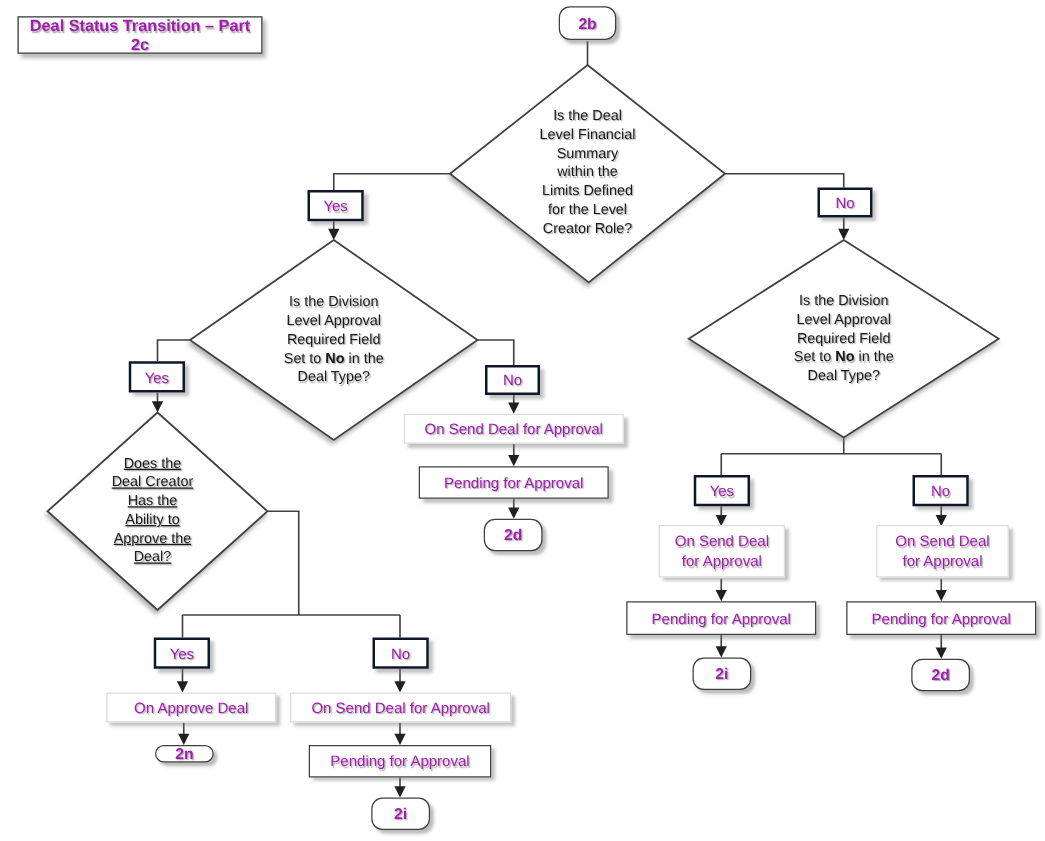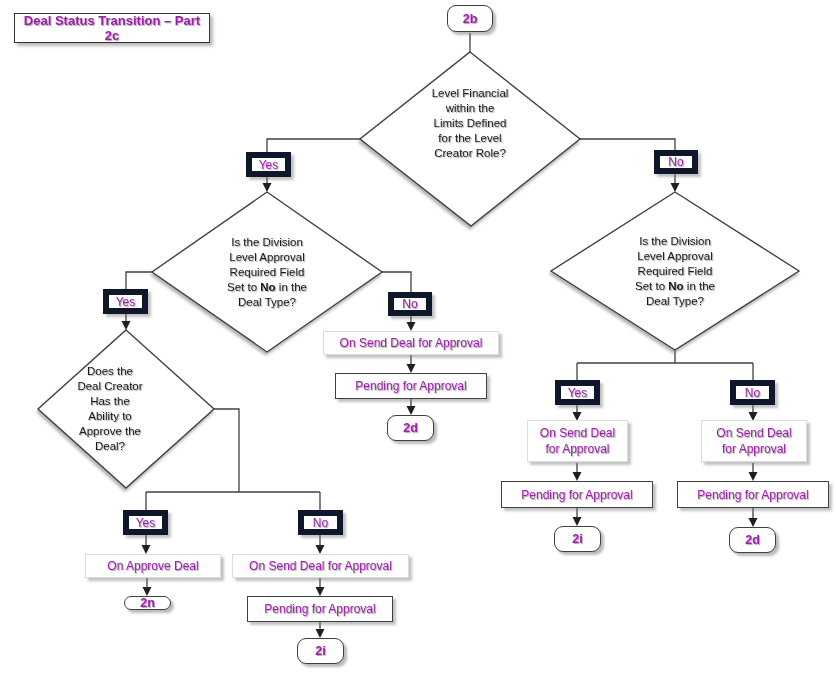--- a/index.html
+++ b/index.html
@@ -8,21 +8,21 @@
     font-family:"Liberation Sans", sans-serif;color:#1a1a1a;overflow:hidden;
   }
   .wires{position:absolute;left:0;top:0;}
   .node{
     position:absolute;display:flex;align-items:center;justify-content:center;
     background:#ffffff;text-align:center;color:#a21caf;
     text-shadow:1px 1px 1px rgba(140,140,140,.75);
     box-sizing:border-box;
   }
   .lbl{
-    border:6px solid #0f172a;font-size:12px;
+    border:2px solid #0f172a;font-size:12px;
     box-shadow:3px 3px 2.5px rgba(120,120,120,.45);
   }
   .action{
     border:1px solid #dcdcdc;font-size:12px;
     box-shadow:3px 3px 2.5px rgba(120,120,120,.45);
   }
   .status{
     border:1.6px solid #404040;font-size:12px;
     box-shadow:3px 3px 2.5px rgba(120,120,120,.45);
   }
@@ -103,21 +103,23 @@
       <polygon points="267,192 382,272 267,352 152,272"></polygon>
       <polygon points="675,192 799,271 675,350 551,271"></polygon>
       <polygon points="126,330 214,409 126,488 38,409"></polygon>
     </g>
   </svg>
 
   <div class="node title-box" style="left:14px;top:13px;width:196px;height:30px;">Deal Status Transition – Part 2c</div>
   <div class="node code" style="left:447px;top:5px;width:46px;height:27px;">2b</div>
 
   <div class="dtext" style="left:385px;top:86px;width:170px;">
+    <div>Is the Deal</div>
     <div>Level Financial</div>
+    <div>Summary</div>
     <div>within the</div>
     <div>Limits Defined</div>
     <div>for the Level</div>
     <div>Creator Role?</div>
   </div>
 
   <div class="node lbl" style="left:246px;top:152px;width:45px;height:25px;">Yes</div>
   <div class="node lbl" style="left:654px;top:150px;width:44px;height:24px;">No</div>
 
   <div class="dtext" style="left:182px;top:235px;width:170px;">
@@ -128,21 +130,21 @@
     <div>Deal Type?</div>
   </div>
 
   <div class="node lbl" style="left:103px;top:289px;width:45px;height:25px;">Yes</div>
   <div class="node lbl" style="left:388px;top:292px;width:44px;height:24px;">No</div>
 
   <div class="node action" style="left:323px;top:331px;width:176px;height:24px;">On Send Deal for Approval</div>
   <div class="node status" style="left:335px;top:373px;width:152px;height:26px;">Pending for Approval</div>
   <div class="node code" style="left:387px;top:415px;width:47px;height:26px;">2d</div>
 
-  <div class="dtext" style="left:40px;top:364px;width:140px;">
+  <div class="dtext" style="left:52px;top:364px;width:140px;text-decoration:underline;">
     <div>Does the</div>
     <div>Deal Creator</div>
     <div>Has the</div>
     <div>Ability to</div>
     <div>Approve the</div>
     <div>Deal?</div>
   </div>
 
   <div class="node lbl" style="left:123px;top:510px;width:45px;height:25px;">Yes</div>
   <div class="node lbl" style="left:298px;top:510px;width:45px;height:25px;">No</div>

